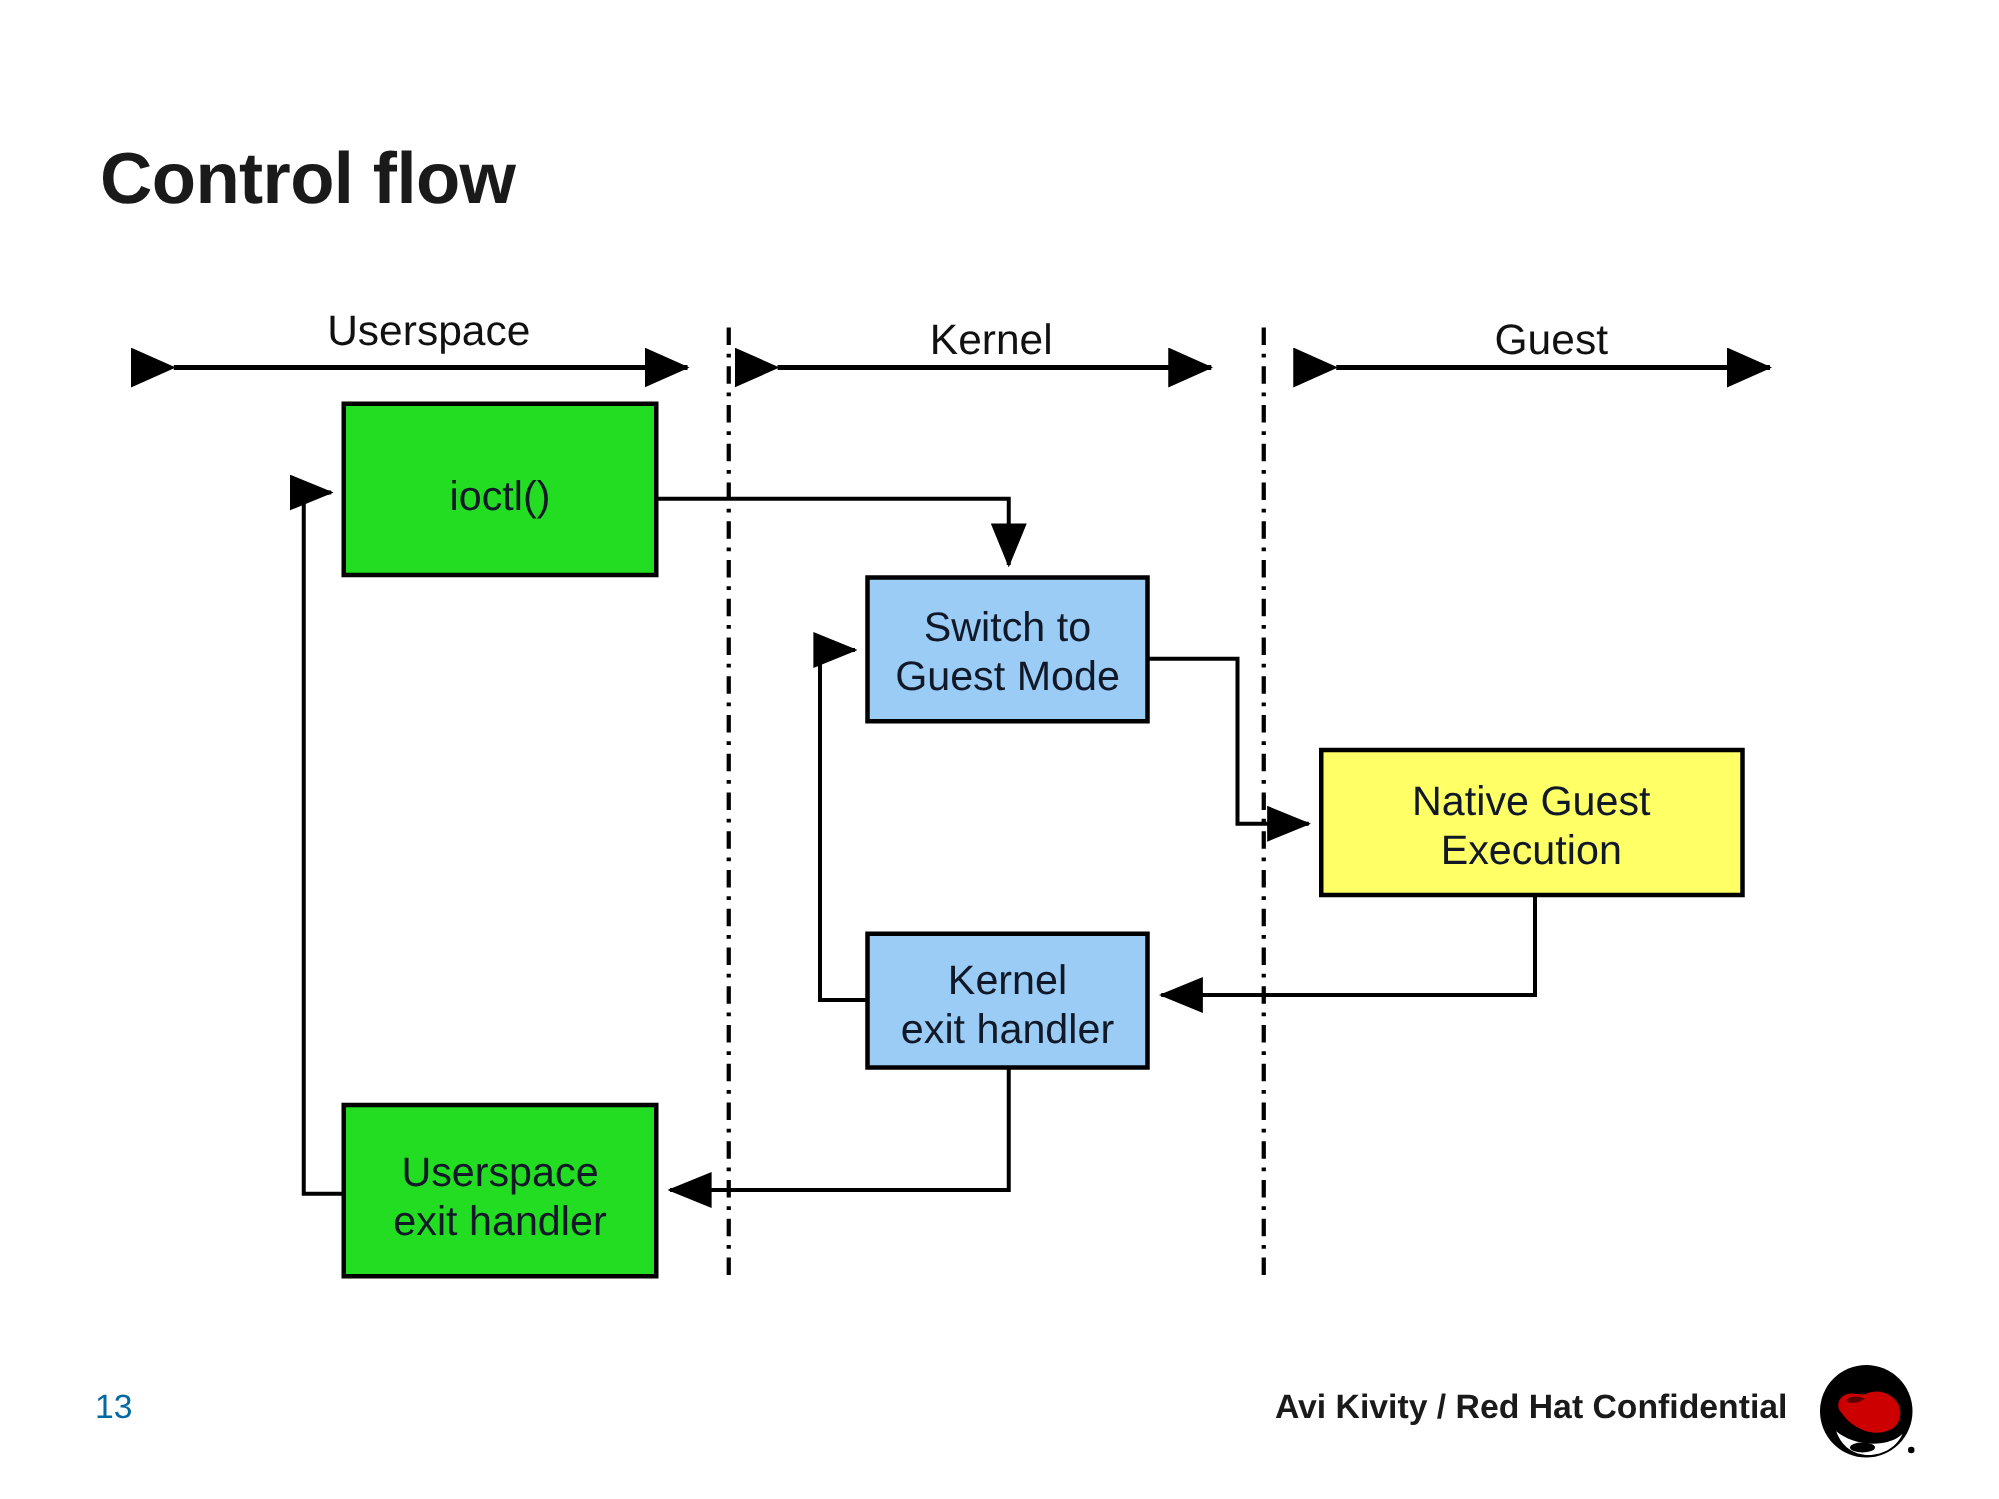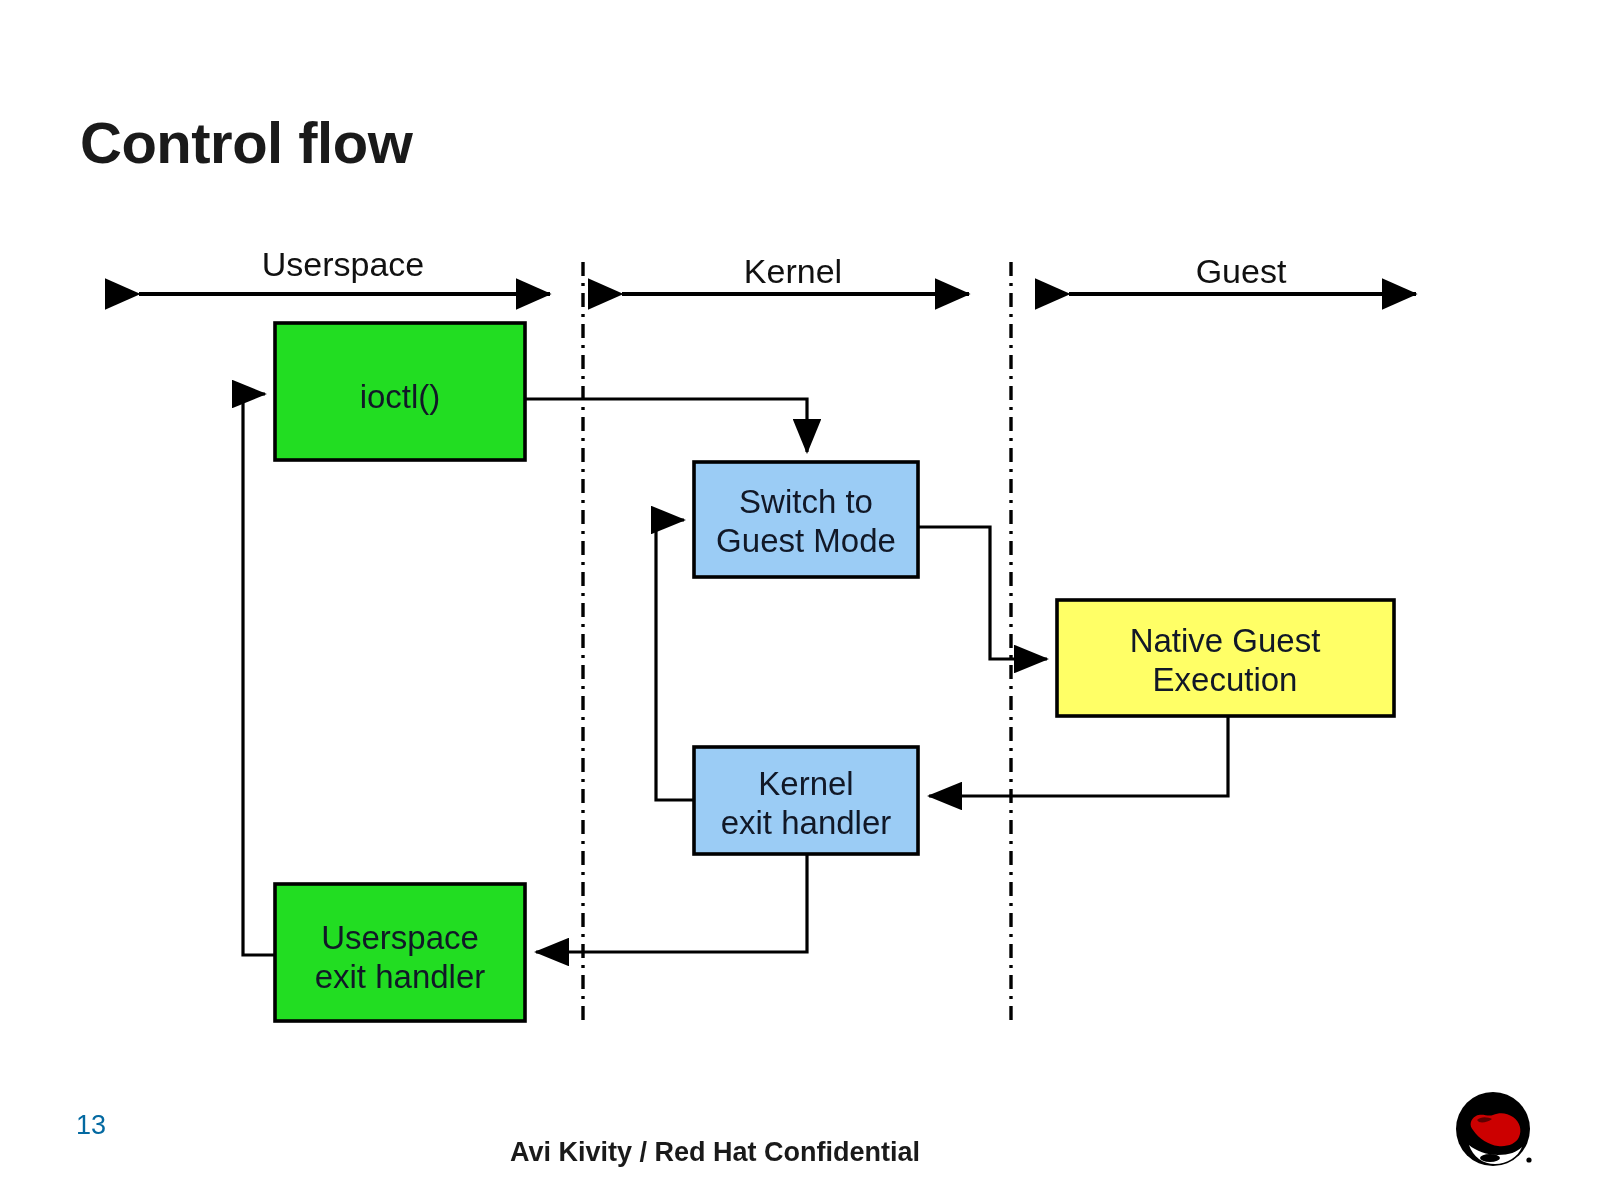--- a/index.html
+++ b/index.html
@@ -74,26 +74,25 @@
     top: 1110px;
     font-size: 27px;
     color: #0369a1;
     font-family: "Liberation Sans", sans-serif;
   }
   #footer-center {
     position: absolute;
     left: 0;
     top: 1110px;
     width: 1430px;
-    text-align: center;
+    text-align: right;
     font-size: 27px;
     font-weight: bold;
     color: #1a1a1a;
     font-family: "Liberation Sans", sans-serif;
-    margin-top: 27px;
   }
   #redhat-logo {
     position: absolute;
     left: 1443px;
     top: 1086px;
     width: 100px;
     height: 86px;
   }
 </style>
 </head>

